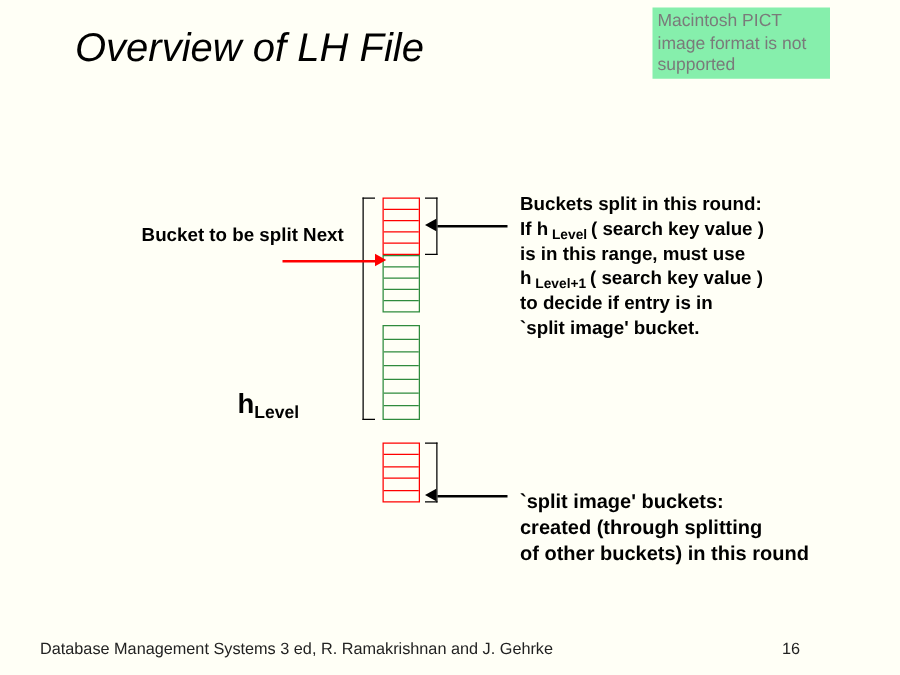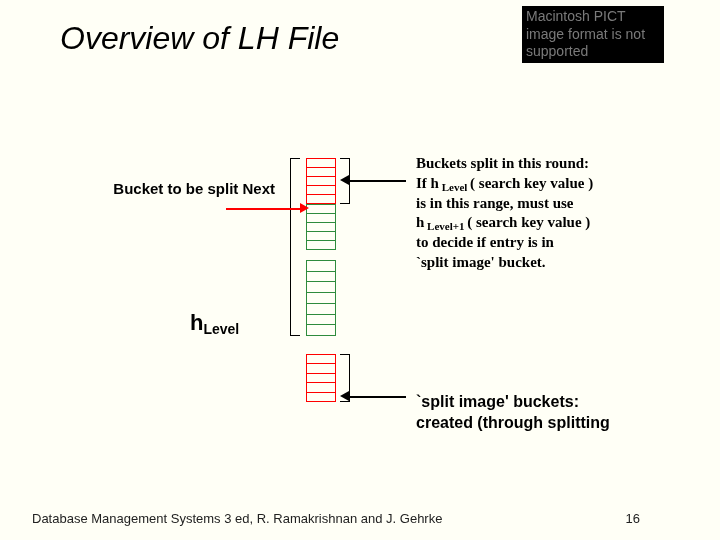--- a/index.html
+++ b/index.html
@@ -1,26 +1,26 @@
 <!DOCTYPE html>
 <html><head>
 <meta charset="utf-8">
 <style>
   * { box-sizing: border-box; margin: 0; padding: 0; }
   html, body { width: 720px; height: 540px; background: #fffff6; font-family: Arial, Helvetica, sans-serif; color: #000; position: relative; overflow: hidden; }
   .slide { width: 664px; height: 540px; position: relative; }
   .title { position: absolute; left: 60px; top: 20px; font-size: 32px; font-style: italic; }
-  .pict { position: absolute; right: 0; top: 6px; width: 142px; font-size: 14px; line-height: 1.25; color: #7a7a7a; background: #000000; padding: 2px 0 2px 4px; }
+  .pict { position: absolute; right: 0; top: 6px; width: 142px; font-size: 14px; line-height: 1.25; color: #7a7a7a; background: #86efac; padding: 2px 0 2px 4px; }
   .bullet { position: absolute; left: 50px; top: 95px; font-size: 22px; }
   .bullet .diamond { color: #6b9b8f; font-size: 16px; display: inline-block; margin-right: 10px; position: relative; top: -2px; }
   .label1 { position: absolute; left: 85px; top: 180px; width: 190px; font-size: 15px; font-weight: bold; text-align: right; line-height: 1.2; }
   .label2 { position: absolute; left: 32px; top: 245px; width: 242px; font-size: 15px; font-weight: bold; text-align: right; line-height: 1.2; }
   .hlevel { position: absolute; left: 190px; top: 310px; font-size: 22px; font-weight: bold; }
   .hlevel .sub { font-size: 14px; font-weight: bold; position: relative; top: 4px; }
-  .right1 { position: absolute; left: 416px; top: 154px; width: 290px; font-size: 15px; font-weight: bold; line-height: 1.32; font-family: Liberation Serif, serif; }
+  .right1 { position: absolute; left: 416px; top: 154px; width: 290px; font-size: 15px; font-weight: bold; line-height: 1.32; }
   .right1 .sub, .right2 .sub { font-size: 11px; position: relative; top: 3px; font-weight: bold; }
   .right2 { position: absolute; left: 416px; top: 392px; width: 290px; font-size: 16px; font-weight: bold; line-height: 1.3; }
   .footer-left { position: absolute; left: 32px; bottom: 14px; font-size: 13px; color: #222; }
   .footer-right { position: absolute; right: 24px; bottom: 14px; font-size: 13px; color: #222; }
   
   .diagram { position: absolute; left: 296px; top: 158px; width: 110px; height: 260px; }
   .bracket-left { position: absolute; border-left: 1.5px solid #000; border-top: 1.5px solid #000; border-bottom: 1.5px solid #000; }
   .bracket-right { position: absolute; border-right: 1.5px solid #000; border-top: 1.5px solid #000; border-bottom: 1.5px solid #000; }
   .bucketbox { position: absolute; width: 30px; border: 1.5px solid; display: flex; flex-direction: column; }
   .bucketbox .row { flex: 1; border-top: 1px solid; }
@@ -48,20 +48,21 @@
     <span>If </span><span>h</span><span class="sub"> Level </span><span> ( search key value )</span><br>
     <span>is in this range, must use</span><br>
     <span>h</span><span class="sub"> Level+1 </span><span>( search key value )</span><br>
     <span>to decide if entry is in</span><br>
     <span>`split image' bucket.</span>
   </div>
 
   <div class="right2">
     <span>`split image' buckets:</span><br>
     <span>created (through splitting</span><br>
+    <span>of other buckets) in this round</span>
   </div>
 
   <div class="footer-left">Database Management Systems 3 ed,  R. Ramakrishnan and J. Gehrke</div>
   <div class="footer-right">16</div>
 
   <div class="diagram">
 
     <div class="bracket-left" style="left:-6px; top:0; width:10px; height:178px;"></div>
 
     <div class="bracket-right" style="left:44px; top:0; width:10px; height:46px;"></div>

